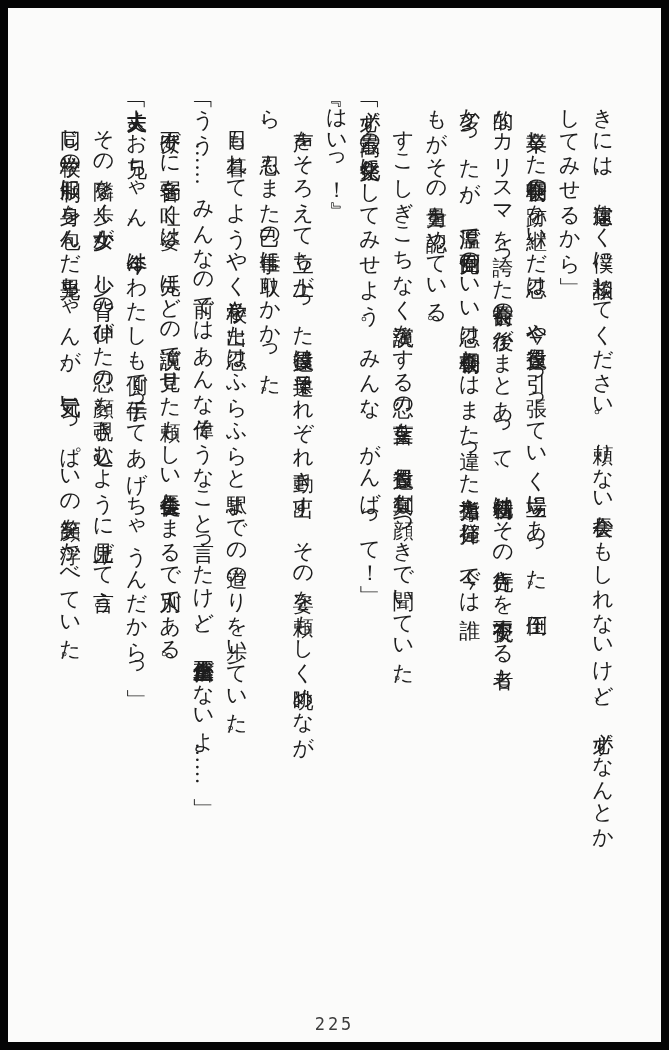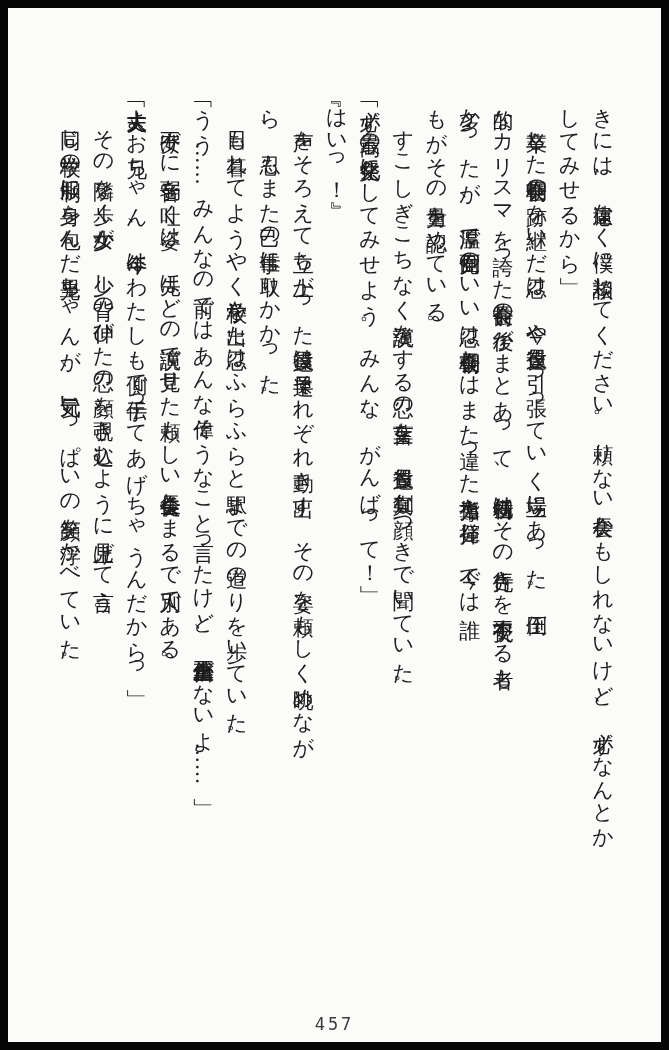--- a/index.html
+++ b/index.html
@@ -60,14 +60,14 @@
     <div class="tline">『はいっ！』</div>
     <div class="tline">　声をそろえて立ち上がった役員達は早速それぞれ動き出す。その姿を頼もしく眺めなが</div>
     <div class="tline">ら、忍もまた己の仕事に取りかかった。</div>
     <div class="tline">　日も暮れてようやく学校を出た忍はふらふらと駅までの道のりを歩いていた。</div>
     <div class="tline">「うう……みんなの前ではあんな偉そうなこと言ったけど、正直全然自信がないよ……」</div>
     <div class="tline">　不安げに弱音を吐く姿は、先ほどの演説で見せた頼もしい生徒会長とまるで別人である。</div>
     <div class="tline">「大丈夫よお兄ちゃん、今年はわたしも側で手伝ってあげちゃうんだからっ」</div>
     <div class="tline">　その隣を歩く少女が、少し背の伸びた忍の顔を覗き込むように見上げて言う。</div>
     <div class="tline">　同じ学校の制服に身を包んだ光里ちゃんが、元気いっぱいの笑顔を浮かべていた。</div>
   </div>
-  <div class="pageno">457</div>
+  <div class="pageno">225</div>
 </div>
 
 </body></html>

